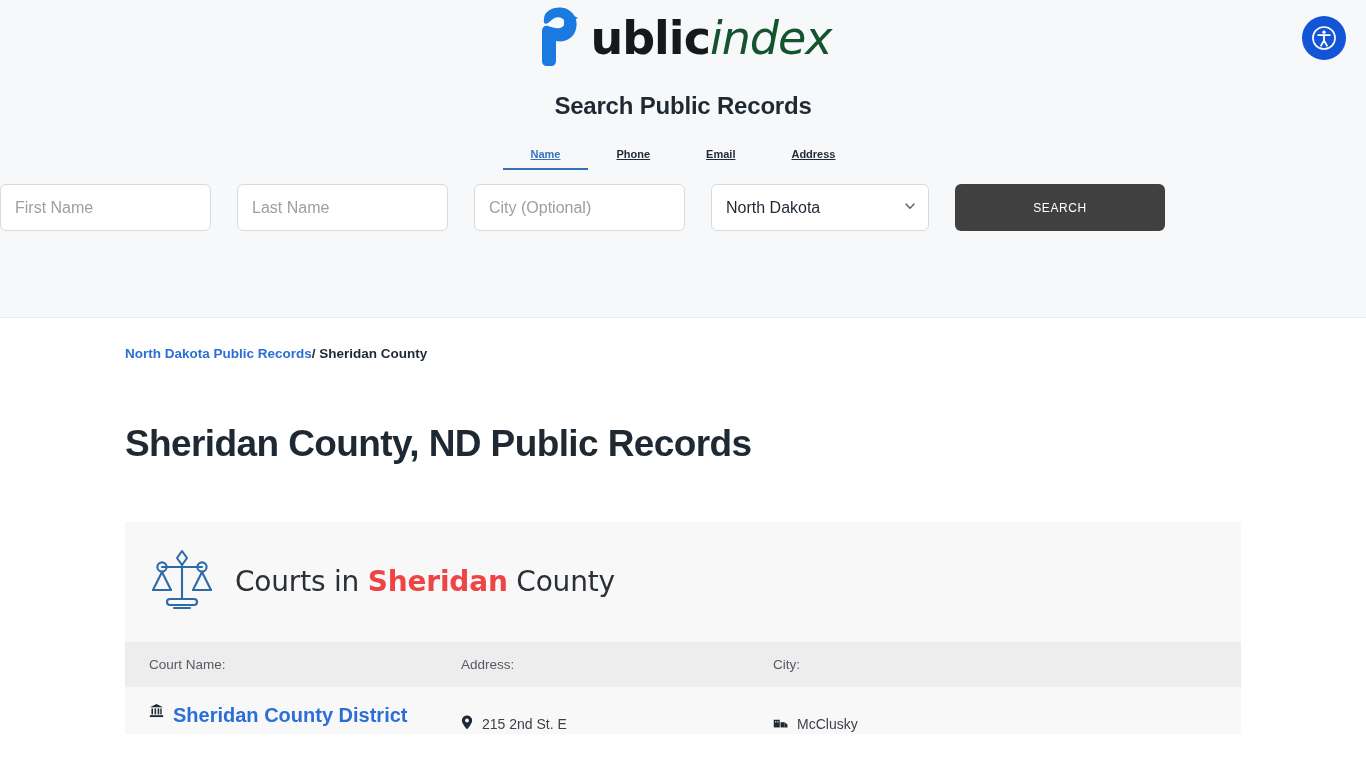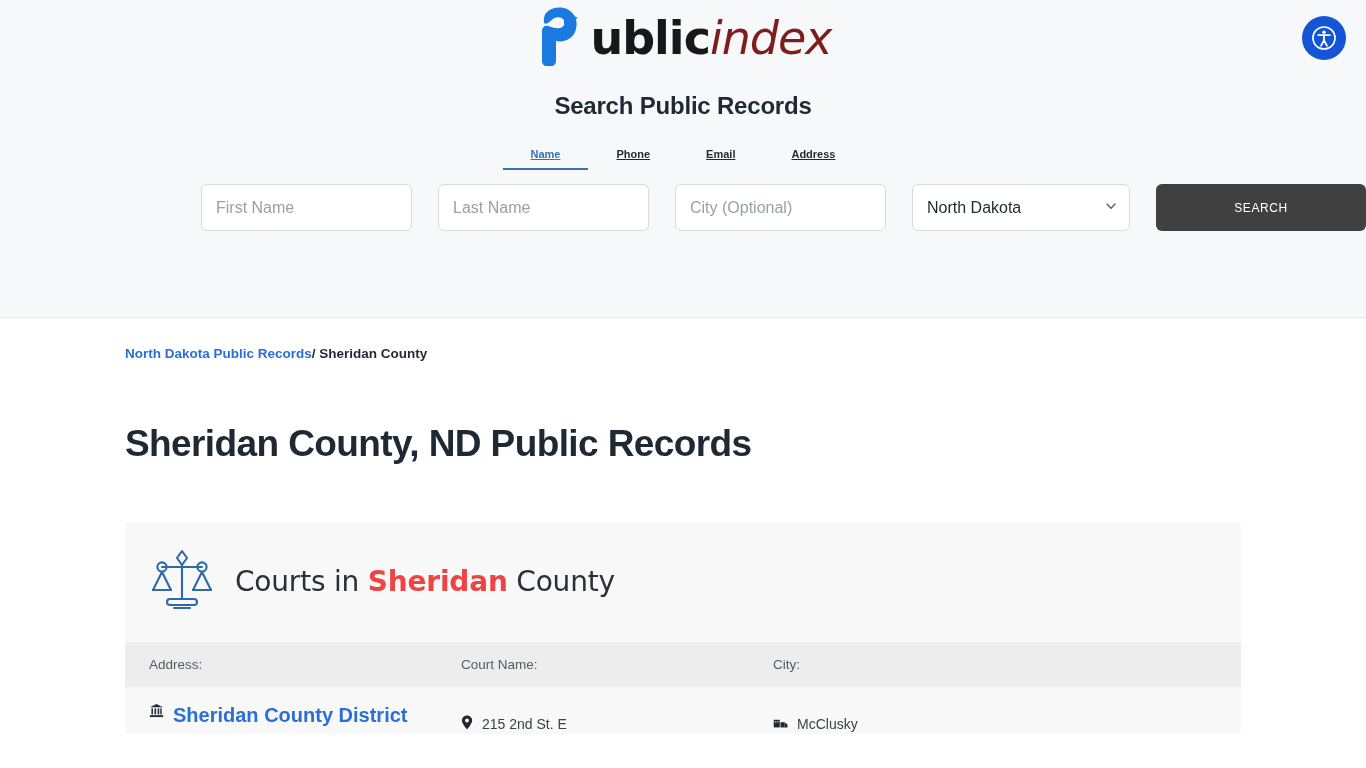--- a/index.html
+++ b/index.html
@@ -54,21 +54,21 @@
     font-size: 46px;
     color: #17181a;
     letter-spacing: -1px;
     margin-left: -10px;
   }
   .logo-text2 {
     font-family: "DejaVu Sans", sans-serif;
     font-style: italic;
     font-weight: 400;
     font-size: 46px;
-    color: #7f1d1d;
+    color: #14532d;
     letter-spacing: -1px;
   }
 
   .search-title {
     text-align: center;
     font-size: 24px;
     font-weight: 700;
     color: #1f2933;
     margin: 22px 0 0 0;
     letter-spacing: -0.2px;
@@ -96,21 +96,21 @@
     content: "";
     position: absolute;
     left: 0; right: 0; bottom: 0;
     height: 2px;
     background: #3573b9;
   }
 
   .search-row {
     margin-top: 14px;
     display: flex;
-    justify-content: flex-end;
+    justify-content: flex-start;
     align-items: center;
     gap: 26px;
   }
   .field {
     width: 211px;
     height: 47px;
     border: 1px solid #d8dade;
     border-radius: 6px;
     background: #ffffff;
     padding: 0 14px;
@@ -322,22 +322,22 @@
             <path d="M44 45 L62 45"></path>
             <rect x="18" y="54" width="30" height="6" rx="3"></rect>
             <path d="M25 63 L41 63"></path>
           </g>
         </svg>
       </span>
       <h2><span>Courts in </span><b>Sheridan</b><span> County</span></h2>
     </div>
 
     <div class="table-head">
+      <div class="th col-name">Court Name:</div>
       <div class="th col-addr">Address:</div>
-      <div class="th col-name">Court Name:</div>
       <div class="th col-city">City:</div>
     </div>
 
     <div class="table-row">
       <div class="cell col-name">
         <span class="row-icon icon-bank">
           <svg width="15" height="15" viewBox="0 0 16 16" aria-hidden="true">
             <path d="M8 1 L15 4.6 L1 4.6 Z" fill="#1f2933"></path>
             <rect x="2.6" y="5.8" width="1.7" height="6.4" fill="#1f2933"></rect>
             <rect x="5.9" y="5.8" width="1.7" height="6.4" fill="#1f2933"></rect>

